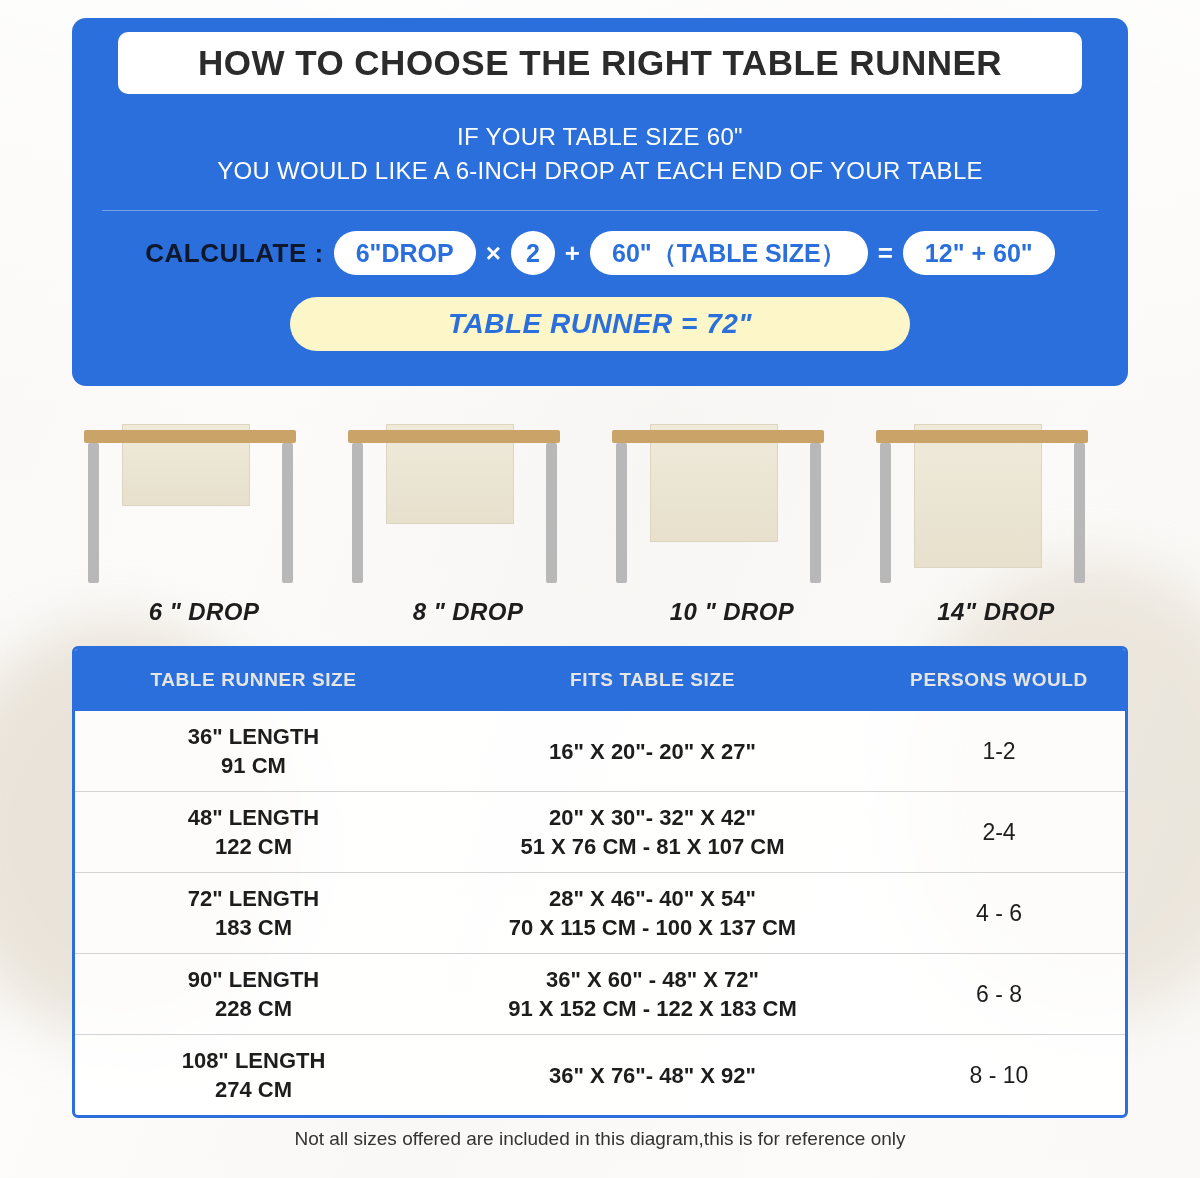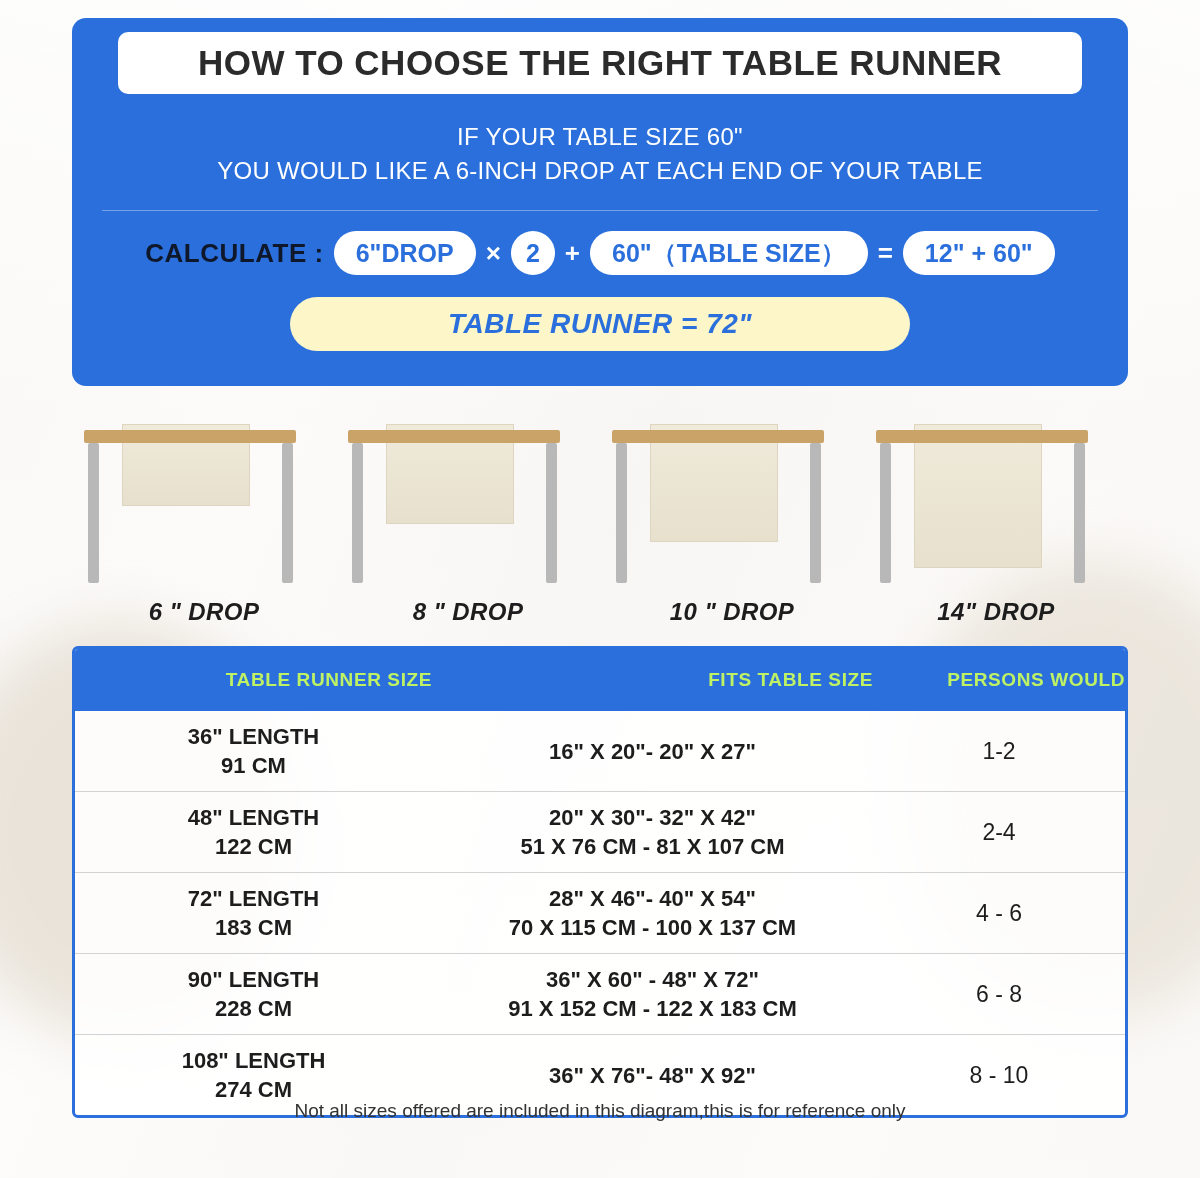--- a/index.html
+++ b/index.html
@@ -208,24 +208,24 @@
     background: rgba(255,255,255,0.88);
     overflow: hidden;
   }
   .thead {
     display: flex;
     background: #2a6fdb;
     height: 62px;
     align-items: center;
   }
   .thead div {
-    color: #bef264;
+    color: #e5e5e5;
     font-size: 19px;
     font-weight: bold;
-    text-align: right;
+    text-align: center;
     letter-spacing: 0.6px;
   }
   .c1 { width: 34%; }
   .c2 { width: 42%; }
   .c3 { width: 24%; }
 
   .trow {
     display: flex;
     align-items: center;
     min-height: 80px;
@@ -242,21 +242,21 @@
   }
   .trow .c1 { font-weight: bold; }
   .trow .c2 { font-weight: bold; }
   .trow .c3 { font-size: 23px; }
   .line2 { display: block; }
 
   .footnote {
     position: absolute;
     left: 0;
     right: 0;
-    top: 1100px;
+    top: 1128px;
     text-align: center;
     font-size: 19px;
     color: #333333;
   }
 </style>
 </head>
 <body>
 
 <div class="bg-wash"></div>
 <div class="bg-blob" style="left:-60px; top:620px; width:360px; height:420px; background:#d8cdbb;"></div>

